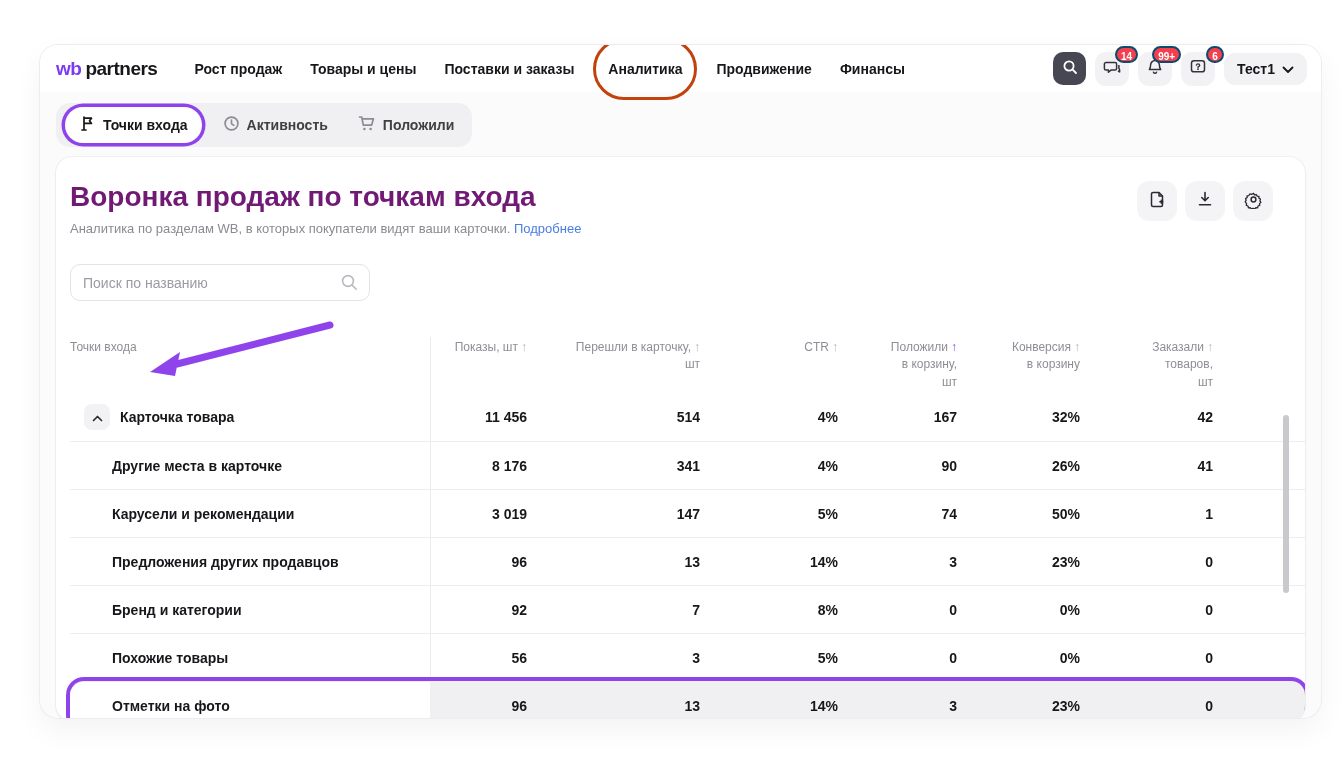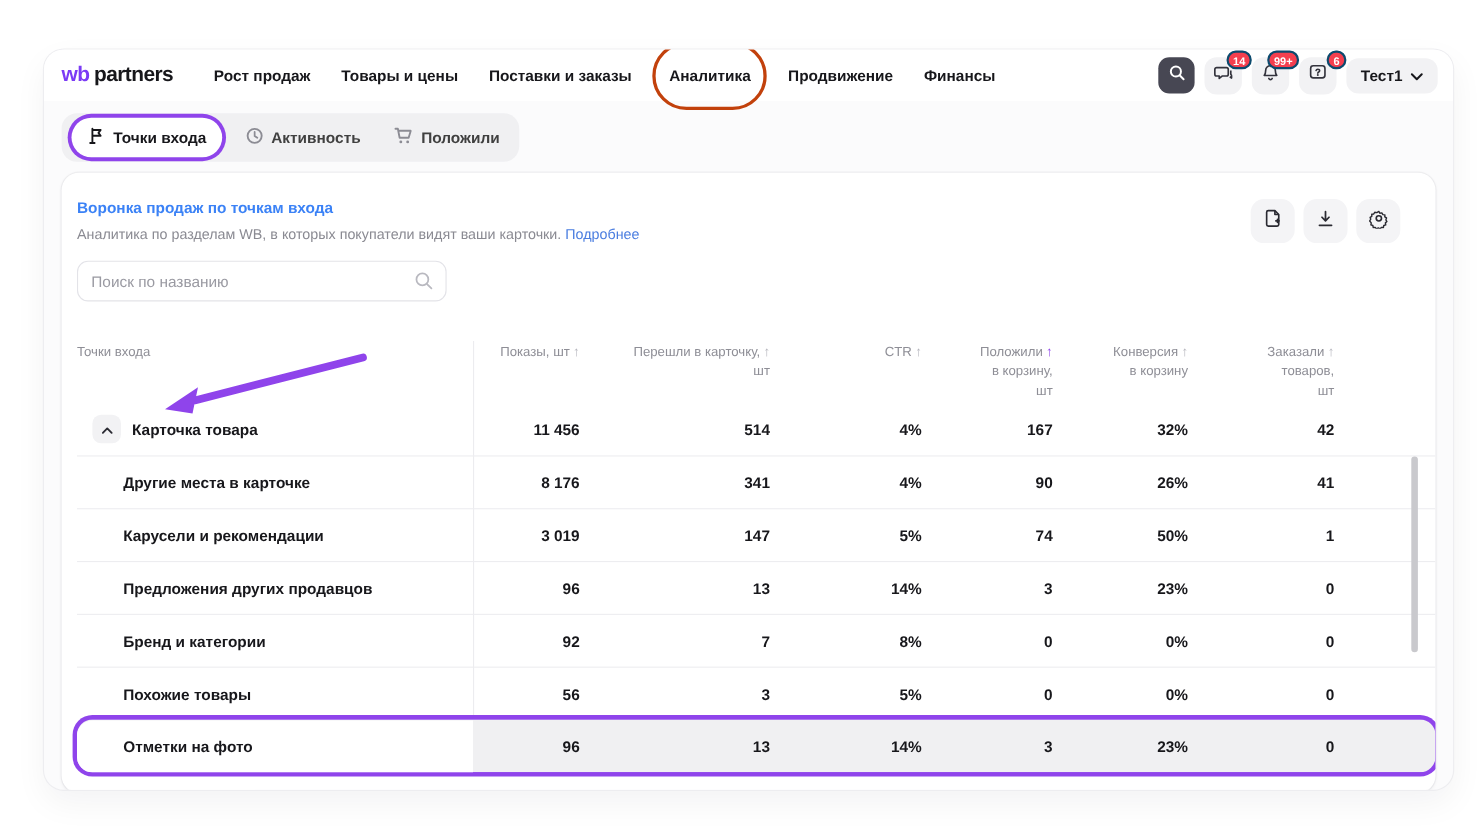--- a/index.html
+++ b/index.html
@@ -27,27 +27,27 @@
   .tabstrip-row { padding:11px 16px 0 16px; }
   .tabstrip { display:inline-flex; align-items:center; gap:2px; background:#f0f0f2; border-radius:14px; padding:4px; }
   .tab { display:flex; align-items:center; gap:7px; font-size:14px; font-weight:700; color:#404040; padding:8px 14px; border-radius:11px; cursor:pointer; white-space:nowrap; }
   .tab svg { flex:0 0 auto; }
   .tab.active { background:#fff; color:#17171b; box-shadow:0 0 0 3.5px #8f44eb; border-radius:999px; margin:0 5px; }
 
   
   .card { position:relative; margin:10px 16px 0 16px; height:564px; background:#fff; border-radius:16px;
     box-shadow:0 1px 3px rgba(20,20,40,.05), 0 0 0 1px #f1f1f3; overflow:hidden; }
   .card-top { display:flex; justify-content:space-between; align-items:flex-start; padding:24px 32px 0 14px; }
-  .page-title { font-size:14px; font-weight:700; color:#3b82f6; }
+  .page-title { font-size:28px; font-weight:700; color:#701a75; }
   .page-sub { margin-top:8px; font-size:13px; color:#8a8a92; }
   .page-sub a { color:#4a7de0; text-decoration:none; cursor:pointer; }
   .card-actions { display:flex; gap:8px; }
   .action-btn { width:40px; height:40px; background:#f4f4f6; border-radius:12px; display:flex; align-items:center; justify-content:center; cursor:pointer; }
 
-  .search-wrap { position:relative; margin:16px 0 0 14px; width:336px; }
+  .search-wrap { position:relative; margin:28px 0 0 14px; width:300px; }
   .search-input { width:100%; height:37px; border:1px solid #e3e3e8; border-radius:10px; padding:0 38px 0 12px;
     font-size:14px; color:#17171b; background:#fff; outline:none; font-family:inherit; }
   .search-input::placeholder { color:#9a9aa2; }
   .search-wrap svg { position:absolute; right:11px; top:9px; }
 
   
   .table { position:relative; margin:36px 0 0 14px; }
   .vline { position:absolute; left:360px; top:0; bottom:24px; width:1px; background:#ececef; }
   .trow { display:grid; grid-template-columns:360px 97px 173px 138px 119px 123px 133px 140px; align-items:center; min-height:48px; position:relative; }
   .trow + .trow { border-top:1px solid #ededf0; }

